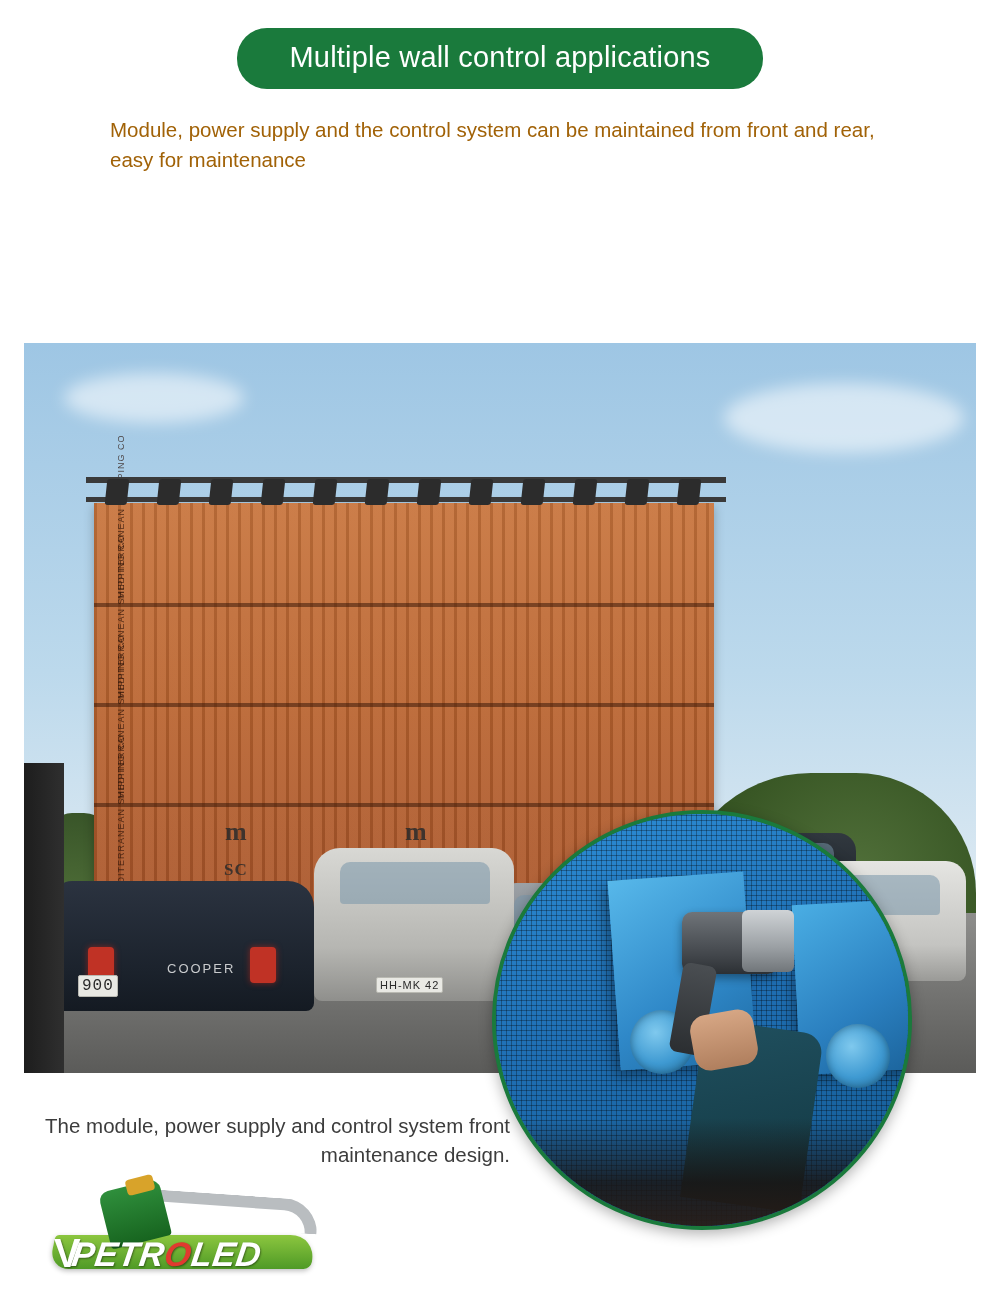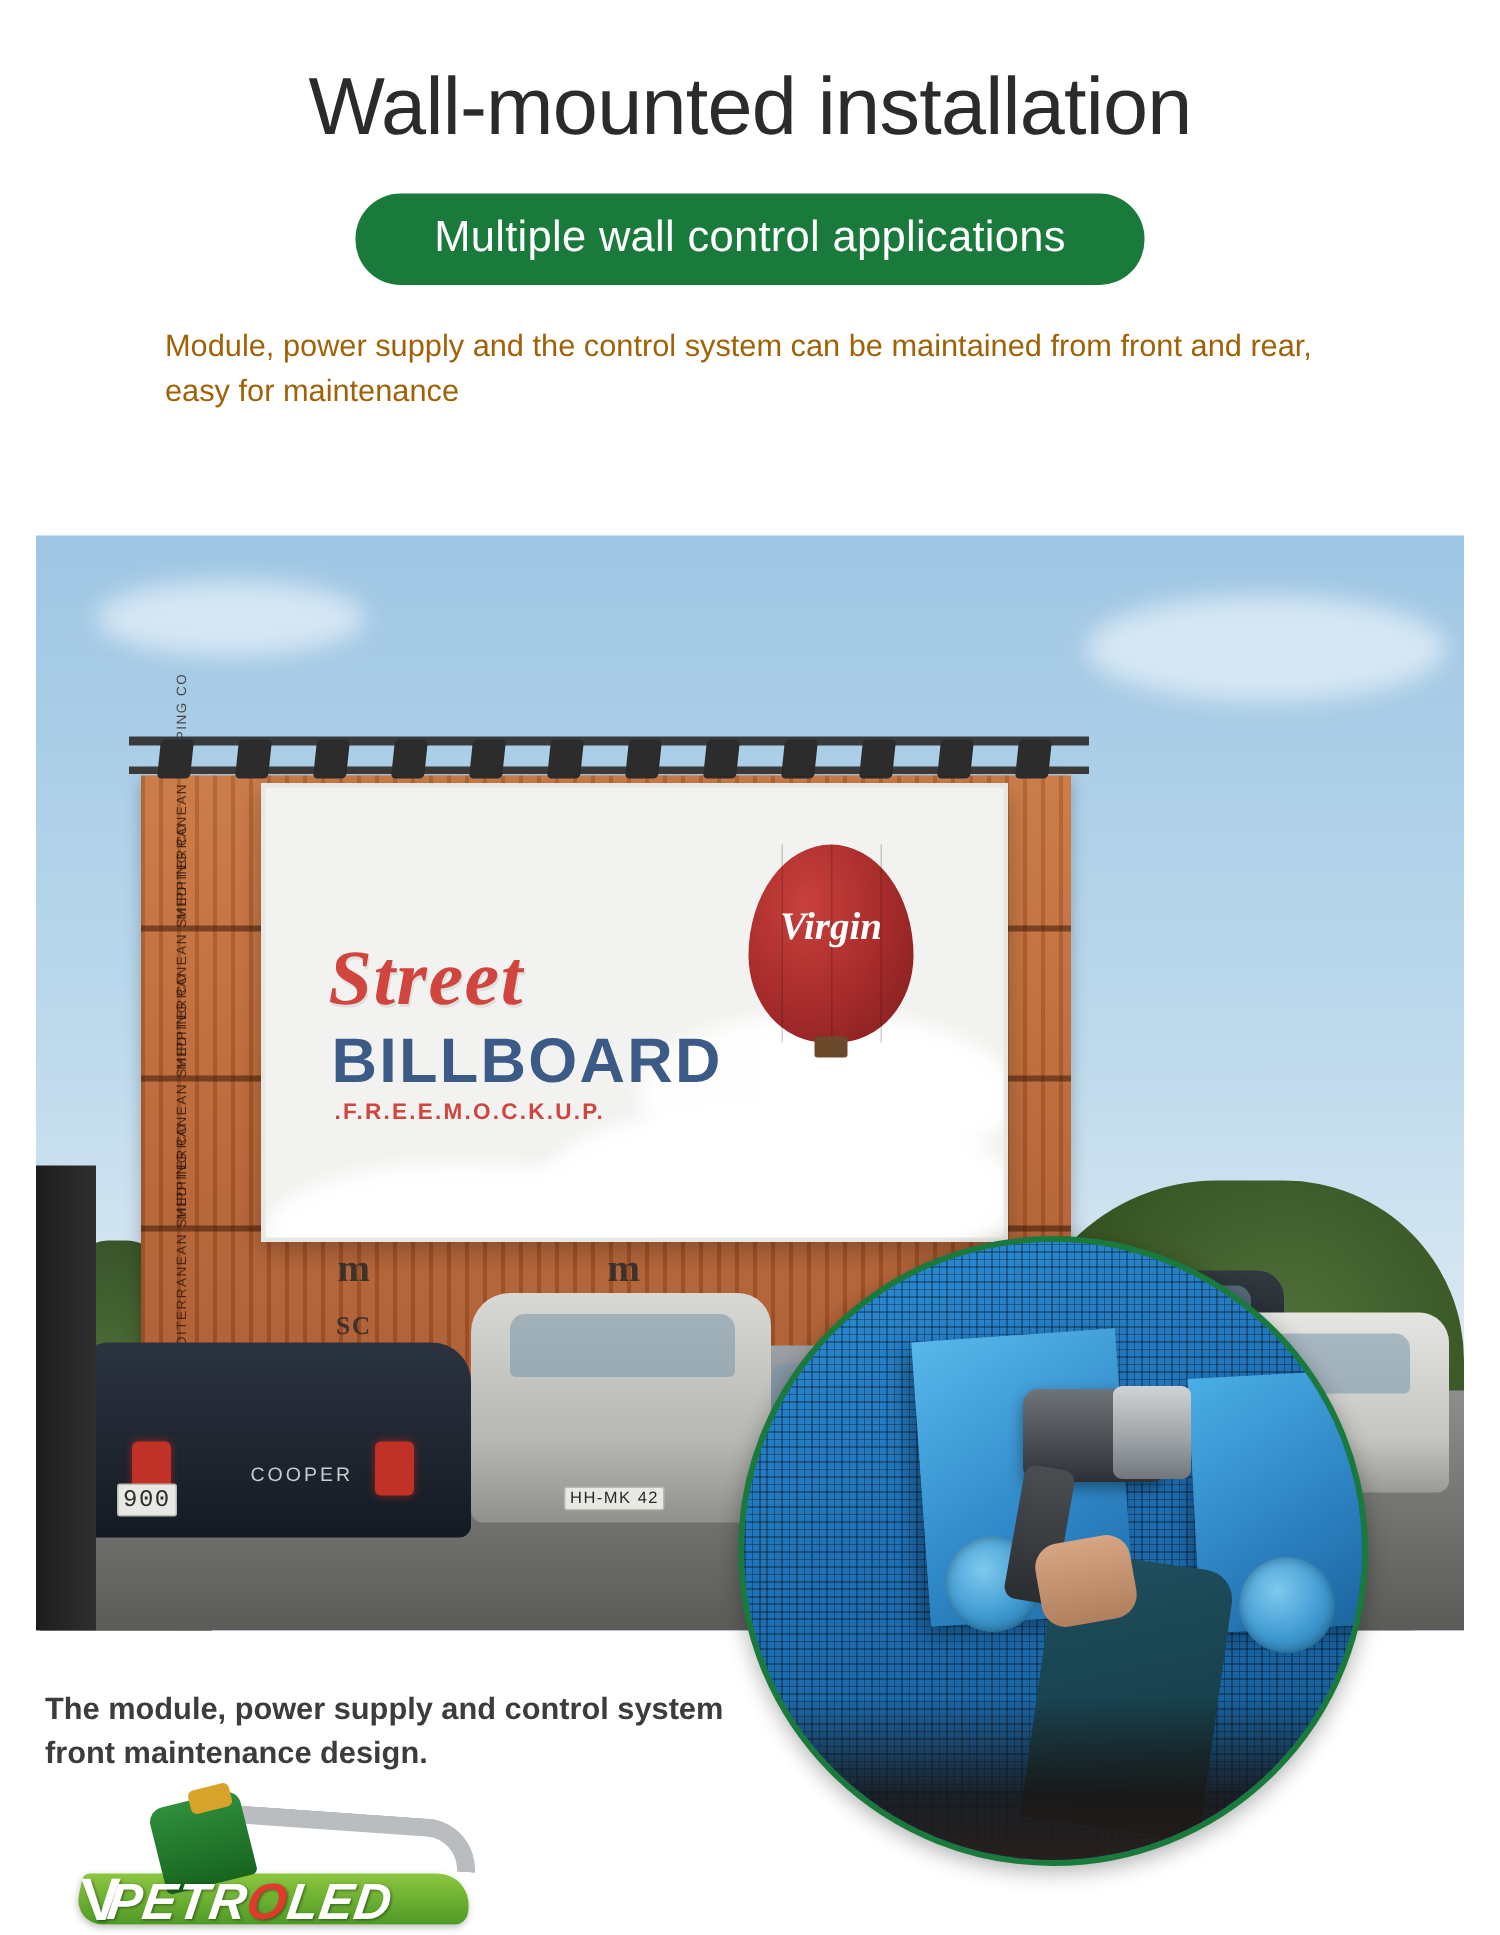--- a/index.html
+++ b/index.html
@@ -415,25 +415,24 @@
     height: 108px;
     background: linear-gradient(180deg, rgba(20,30,40,0.0) 0%, rgba(25,20,18,0.85) 60%, rgba(40,28,22,0.95) 100%);
   }
 
   
   .caption {
     position: absolute;
     left: 30px;
     top: 1062px;
     width: 480px;
-    text-align: left;
+    text-align: right;
     font-size: 20.5px;
     color: #3c3c3c;
     line-height: 1.45;
-    font-weight: bold;
   }
 
   
   .logo {
     position: absolute;
     left: 52px;
     top: 1155px;
     width: 270px;
     height: 105px;
   }
@@ -493,21 +492,20 @@
     font-size: 40px;
     color: #ffffff;
     text-shadow: 1px 1px 2px rgba(0,0,0,0.45);
   }
 </style>
 </head>
 <body>
 
 <div class="page">
 
-  <h1 class="title">Wall-mounted installation</h1>
 
   <div class="pill-wrap">
     <div class="pill">Multiple wall control applications</div>
   </div>
 
   <p class="subtitle">Module, power supply and the control system can be maintained from front and rear, easy for maintenance</p>
 
   <div class="photo">
     <div class="sky"></div>
     <div class="sky-cloud" style="left:700px; top:40px; width:240px; height:70px;"></div>
@@ -552,36 +550,20 @@
       <div class="lamp" style="left:228px;"></div>
       <div class="lamp" style="left:280px;"></div>
       <div class="lamp" style="left:332px;"></div>
       <div class="lamp" style="left:384px;"></div>
       <div class="lamp" style="left:436px;"></div>
       <div class="lamp" style="left:488px;"></div>
       <div class="lamp" style="left:540px;"></div>
       <div class="lamp" style="left:592px;"></div>
     </div>
 
-    <div class="billboard">
-      <div class="bb-cloud" style="left:250px; top:150px; width:250px; height:110px;"></div>
-      <div class="bb-cloud" style="left:180px; top:210px; width:320px; height:120px;"></div>
-      <div class="bb-cloud" style="left:0px; top:250px; width:260px; height:90px;"></div>
-
-      <div class="balloon">
-        <div class="balloon-seam" style="left:22px;"></div>
-        <div class="balloon-seam" style="left:55px;"></div>
-        <div class="balloon-seam" style="left:88px;"></div>
-        <div class="balloon-virgin">Virgin</div>
-      </div>
-
-      <div class="bb-street">Street</div>
-      <div class="bb-billboard">BILLBOARD</div>
-      <div class="bb-mock">.F.R.E.E.M.O.C.K.U.P.</div>
-    </div>
 
     <div class="road"></div>
 
     <div class="car car-dark-r">
       <div class="windshield" style="left:18px; top:10px; width:130px; height:34px;"></div>
     </div>
     <div class="car car-white-r">
       <div class="windshield" style="left:24px; top:14px; width:150px; height:40px;"></div>
     </div>
     <div class="car car-grey">

